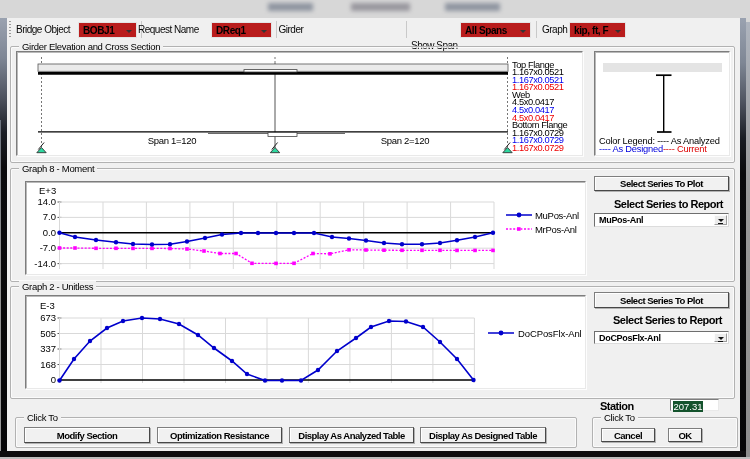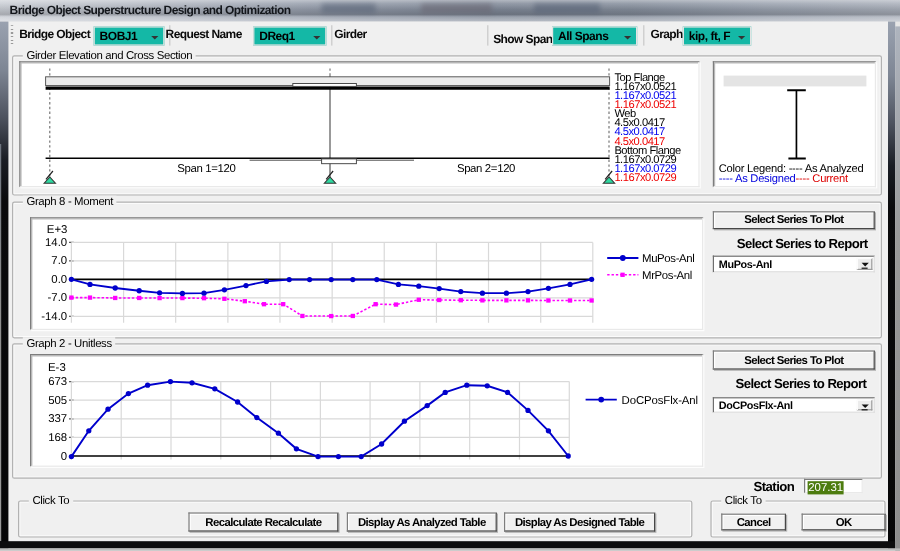--- a/index.html
+++ b/index.html
@@ -13,36 +13,33 @@
 #client { left:7px; top:18px; width:733px; height:433px; background:#f0f0f0; }
 #bleft { left:0; top:18px; width:7px; height:439px; background:linear-gradient(180deg,#9aa2b0 0,#7e8694 40px,#4d525e 80px,#1a1d24 115px,#0a0a0c 150px,#060607 100%); }
 #bright { left:740px; top:18px; width:6px; height:439px; background:linear-gradient(180deg,#9aa2b0 0,#7e8694 45px,#4d525e 85px,#1a1d24 120px,#0a0a0c 155px,#060607 100%); }
 #bbot { left:0; top:451px; width:746px; height:6px; background:#0d0d0e; }
 #oright { left:746px; top:22px; width:4px; height:437px; background:linear-gradient(180deg,#aeb4be,#9a9a9a 40%,#8d8d8d); }
 #obot { left:0; top:457px; width:750px; height:2px; background:#bdbdbd; }
 .grp { position:absolute; border:1px solid #b2b2b2; border-radius:2px; box-shadow:inset 0 0 0 1px rgba(255,255,255,.7); }
 .grp > b { position:absolute; top:-6px; left:8px; background:#f0f0f0; padding:0 3px; font-size:9.5px; font-weight:400; letter-spacing:-0.3px; color:#000; line-height:11px; white-space:nowrap; }
 .white { position:absolute; background:#fff; border:1px solid; border-color:#7d7d7d #e9e9e9 #e9e9e9 #7d7d7d; box-shadow:1px 1px 0 #fdfdfd, inset 1px 1px 0 #b9b9b9; }
 .btn { position:absolute; background:#f1f1f1; border:1px solid #7e7e7e; border-right:1.5px solid #474747; border-bottom:1.5px solid #474747; box-shadow:inset 1px 1px 0 #fff, 1px 1px 0 rgba(60,60,60,.35); font-size:9.5px; font-weight:700; letter-spacing:-0.5px; color:#000; display:flex; align-items:center; justify-content:center; white-space:nowrap; }
-.lbl { position:absolute; font-size:10px; font-weight:700; letter-spacing:-0.5px; color:#0a0a0a; white-space:nowrap; line-height:11px; }
+.lbl { position:absolute; font-size:10px; font-weight:400; letter-spacing:-0.5px; color:#0a0a0a; white-space:nowrap; line-height:11px; }
 .tsep { position:absolute; top:21px; height:17px; width:1px; background:#c9c9c9; }
-.tcombo { position:absolute; top:22px; height:16px; background:#14b8a6; border:1px solid #e3e3e3; font-size:10px; font-weight:700; letter-spacing:-0.4px; color:#000; }
+.tcombo { position:absolute; top:22px; height:16px; background:#b91c1c; border:1px solid #e3e3e3; font-size:10px; font-weight:700; letter-spacing:-0.4px; color:#000; }
 .tcombo span { position:absolute; left:4px; top:2px; white-space:nowrap; line-height:11px; }
 .arr { position:absolute; right:4px; top:6.5px; width:0; height:0; border-left:3px solid transparent; border-right:3px solid transparent; border-top:3.5px solid #333; }
 .rcombo { position:absolute; background:#fff; border:1px solid; border-color:#6e6e6e #dcdcdc #dcdcdc #6e6e6e; font-size:9px; font-weight:700; letter-spacing:-0.3px; }
 .rcombo span { position:absolute; left:4px; top:1px; }
 .rcombo .db { position:absolute; right:1px; top:1px; bottom:1px; width:13px; background:#ececec; border:1px solid #9b9b9b; border-top-color:#fcfcfc; border-left-color:#fcfcfc; }
 .rcombo .db i { position:absolute; left:2.5px; top:2.5px; width:0; height:0; border-left:3px solid transparent; border-right:3px solid transparent; border-top:3.5px solid #111; } .rcombo .db:after { content:""; position:absolute; left:3px; top:7px; width:5px; height:1px; background:#111; }
 .slbl { position:absolute; font-size:11px; font-weight:700; letter-spacing:-0.5px; color:#000; white-space:nowrap; line-height:11px; }
 </style></head>
 <body>
 <div id="win">
-<div id="title">
-      <span>Bridge Object Superstructure Design and Optimization</span>
-    </div>
 <div class="blob" style="left:268px;width:45px;background:#566175"></div>
 <div class="blob" style="left:351px;width:59px;background:#686571"></div>
 <div class="blob" style="left:445px;width:55px;background:#566175"></div>
 <div class="abs" id="client"></div>
 <div class="abs" id="bleft"></div>
 <div class="abs" style="left:0;top:120px;width:1px;height:331px;background:linear-gradient(180deg,#6d747f,#8b8b8b 40%,#9a9a9a)"></div>
 <div class="abs" id="bright"></div>
 <div class="abs" id="bbot"></div>
 <div class="abs" id="oright"></div>
 <div class="abs" id="obot"></div>
@@ -55,21 +52,21 @@
     </div>
 <div class="tsep" style="left:141px"></div>
 <div class="lbl" style="left:138px;top:24px">Request Name</div>
 <div class="tcombo" style="left:211px;width:61px">
       <span>DReq1</span>
       <i class="arr"></i>
     </div>
 <div class="tsep" style="left:276px"></div>
 <div class="lbl" style="left:278.5px;top:24px">Girder</div>
 <div class="tsep" style="left:406px"></div>
-<div class="lbl" style="left:411px;top:28px">Show Span</div>
+<div class="lbl" style="left:411px;top:40px">Show Span</div>
 <div class="tcombo" style="left:460px;width:71px">
       <span>All Spans</span>
       <i class="arr"></i>
     </div>
 <div class="tsep" style="left:536px"></div>
 <div class="lbl" style="left:542px;top:24px">Graph</div>
 <div class="tcombo" style="left:569px;width:57px">
       <span>kip, ft, F</span>
       <i class="arr"></i>
     </div>
@@ -284,28 +281,29 @@
 </svg>
 <div class="btn" style="left:594px;top:292px;width:135px;height:16px">Select Series To Plot</div>
 <div class="slbl" style="left:613px;top:315px">Select Series to Report</div>
 <div class="rcombo" style="left:594px;top:331px;width:135px;height:13px">
       <span>DoCPosFlx-Anl</span>
       <div class="db">
         <i></i>
       </div>
     </div>
 
-<div class="slbl" style="left:628px;top:401px">Station</div>
+<div class="slbl" style="left:600px;top:401px">Station</div>
 <div class="abs" style="left:670px;top:399px;width:49px;height:12px;background:#fff;border:1px solid;border-color:#7d7d7d #e9e9e9 #e9e9e9 #7d7d7d">
-<span style="position:absolute;left:2px;top:0.5px;background:#4d7c0f;color:#fff;font-size:9.5px;line-height:11px;padding:0 0.5px">207.31</span>
+<span style="position:absolute;left:2px;top:0.5px;background:#14532d;color:#fff;font-size:9.5px;line-height:11px;padding:0 0.5px">207.31</span>
     </div>
 
 <div class="grp" style="left:15px;top:417px;width:562px;height:31px">
       <b>Click To</b>
     </div>
-<div class="btn" style="left:157px;top:427px;width:125px;height:16px">Recalculate Recalculate</div>
+<div class="btn" style="left:24px;top:427px;width:126px;height:16px">Modify Section</div>
+<div class="btn" style="left:157px;top:427px;width:125px;height:16px">Optimization Resistance</div>
 <div class="btn" style="left:420px;top:427px;width:126px;height:16px">Display As Designed Table</div>
 <div class="btn" style="left:289px;top:427px;width:125px;height:16px">Display As Analyzed Table</div>
 <div class="grp" style="left:592px;top:417px;width:146px;height:31px">
       <b>Click To</b>
     </div>
 <div class="btn" style="left:601px;top:428px;width:54px;height:14px">Cancel</div>
-<div class="btn" style="left:668px;top:428px;width:70px;height:14px">OK</div>
+<div class="btn" style="left:668px;top:428px;width:34px;height:14px">OK</div>
 </div>
 </body></html>

